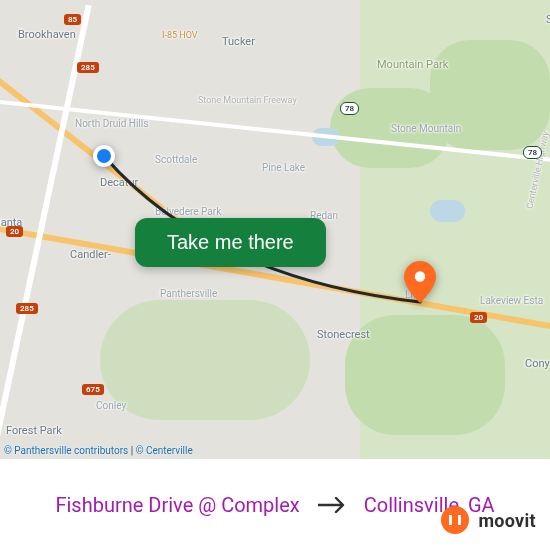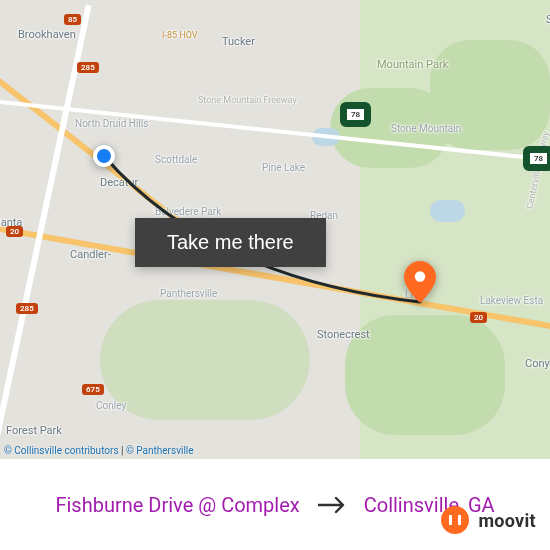--- a/index.html
+++ b/index.html
@@ -13,30 +13,30 @@
   .lc.water { background: #bcd7e6; }
   .lc.road { background: #fff; }
   .lc.hwy { background: #f7c36b; }
   
   .mlab { position: absolute; font-size: 11px; color: #6b7a84; white-space: nowrap; pointer-events: none; text-shadow: 0 0 3px #fff,0 0 3px #fff,0 0 3px #fff; }
   .mlab.road { color: #aeb4b0; font-size: 9px; }
   .mlab.park { color: #8aa06f; }
   .mlab.minor { color: #9aa6ad; font-size: 10px; }
   .mlab.hwy { color: #c7923a; font-size: 9px; padding-left: 32px; }
   .shield { position: absolute; background: #c2410c; color: #fff; font-size: 8px; font-weight: 600; padding: 1px 4px; border-radius: 3px; pointer-events:none; }
-  .shield.us { background: #fff; color: #333; border:7px solid #14532d; border-radius:6px; }
+  .shield.us { background: #fff; color: #333; border:1px solid #14532d; border-radius:6px; }
   
   svg.route { position: absolute; top: 0; left: 0; width: 550px; height: 459px; pointer-events: none; }
   
   .origin-marker { position: absolute; width: 22px; height: 22px; border-radius: 50%; background: #157ef3; border: 4px solid #fff; box-shadow: 0 2px 8px rgba(0,0,0,0.35); transform: translate(-50%,-50%); }
   .origin-halo { position: absolute; width: 24px; height: 24px; border-radius: 50%; background: radial-gradient(rgba(21,126,243,.15), rgba(21,126,243,0)); transform: translate(-50%,-50%); pointer-events:none; }
   .dest-marker { position: absolute; transform: translate(-50%,-100%); }
   .dest-marker svg { filter: drop-shadow(0 2px 5px rgba(0,0,0,0.35)); }
   
-  .cta { position: absolute; left: 135px; top: 218px; background: #404040; color: #fff; padding: 13px 32px; font-size: 20px; font-weight: 500; border-radius: 0; border: none; cursor: pointer; box-shadow: 0 3px 10px rgba(0,0,0,0.25); }
+  .cta { position: absolute; left: 135px; top: 218px; background: #15803d; color: #fff; padding: 13px 32px; font-size: 20px; font-weight: 500; border-radius: 12px; border: none; cursor: pointer; box-shadow: 0 3px 10px rgba(0,0,0,0.25); }
   
   .attribution { position: absolute; left: 4px; bottom: 3px; font-size: 10px; color: #2a3b44; text-shadow:0 0 2px #fff; }
   .attribution a { color: #1a6fb0; cursor: pointer; }
   
   .bar { position: absolute; top: 459px; left: 0; width: 550px; height: 91px; background: #fff; display:flex; align-items:center; justify-content:center; gap:18px; }
   .bar .txt { font-size: 20px; color: #a21caf; }
   .arrow svg { display:block; }
   .logo { position: absolute; right: 14px; bottom: 16px; display:flex; align-items:center; gap:9px; }
   .logo .dot { width: 28px; height: 28px; border-radius: 50%; background: #ff6a20; display:flex; align-items:center; justify-content:center; }
   .logo .dot::before { content:''; width:6px; height:10px; border-left:3px solid #fff; border-right:3px solid #fff; }
@@ -107,23 +107,23 @@
   <div class="dest-marker" style="left:420px;top:307px">
     <svg width="32" height="42" viewBox="0 0 32 42">
       <path d="M16 0C7.2 0 0 7.2 0 16c0 11.2 16 26 16 26s16-14.8 16-26C32 7.2 24.8 0 16 0z" fill="#ff6a20"></path>
       <circle cx="16" cy="15.5" r="5.2" fill="#fff"></circle>
     </svg>
   </div>
 
   <button class="cta">Take me there</button>
 
   <div class="attribution">
-    <a>© Collinsville contributors</a>
+    <a>© Panthersville contributors</a>
     <span> | </span>
-    <a>© Panthersville</a>
+    <a>© Centerville</a>
   </div>
 </div>
 
 <div class="bar">
   <span class="txt">Fishburne Drive @ Complex</span>
   <span class="arrow">
     <svg width="28" height="18" viewBox="0 0 28 18">
         <path d="M0 9h24M18 2l7 7-7 7" stroke="#303030" stroke-width="2.4" fill="none" stroke-linecap="round" stroke-linejoin="round"></path>
       </svg>
   </span>

